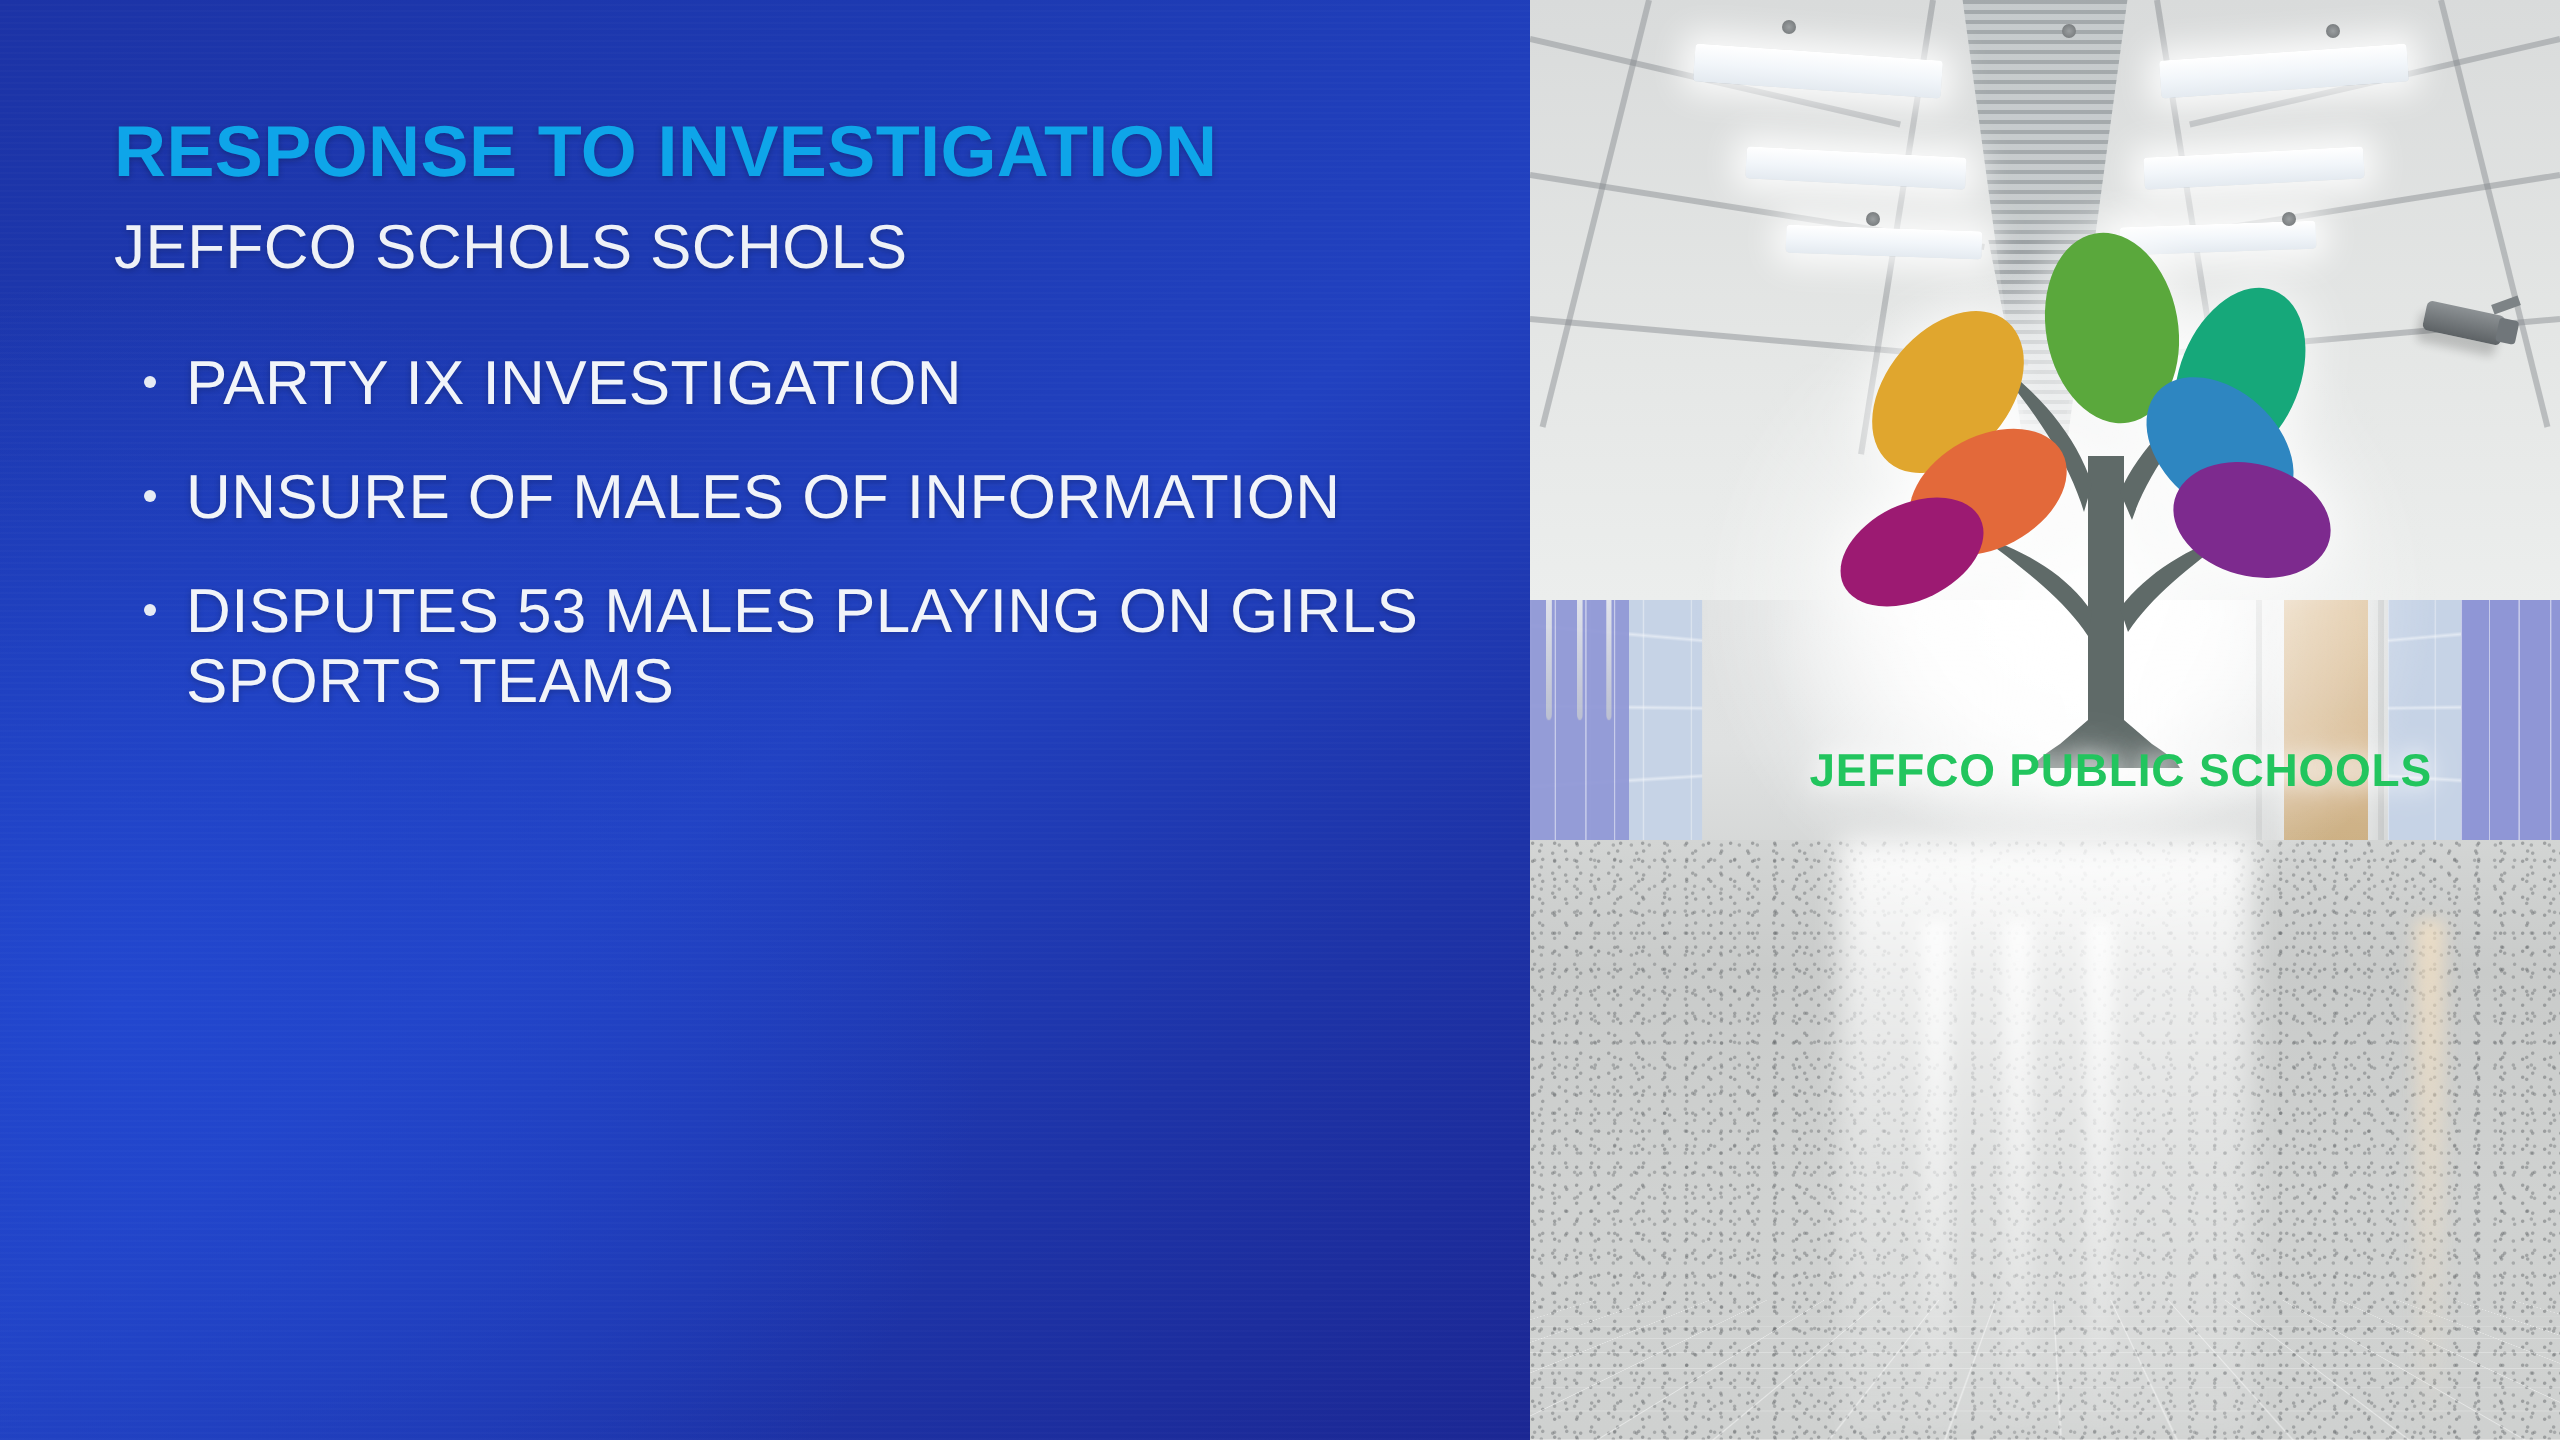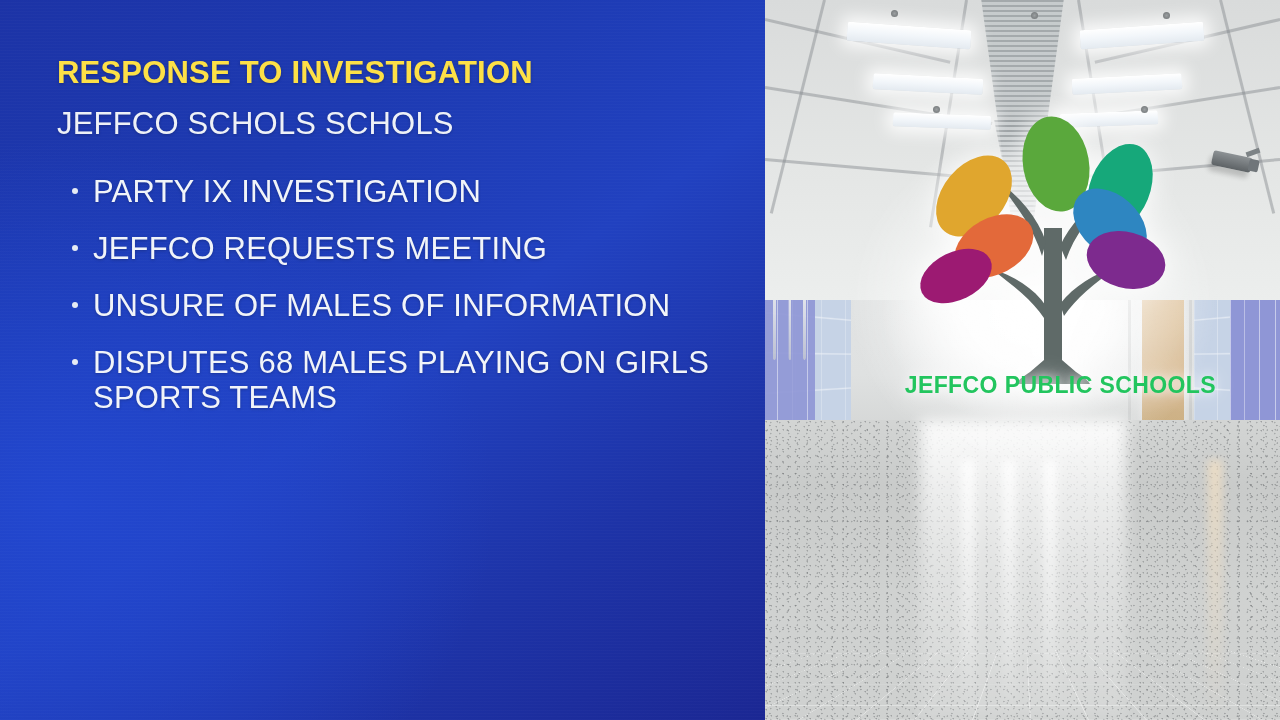--- a/index.html
+++ b/index.html
@@ -195,22 +195,22 @@
   }
   .panel-noise{
     position:absolute;inset:0;
     background-image:
       repeating-linear-gradient(0deg,rgba(255,255,255,.016) 0px,rgba(255,255,255,.016) 1px,transparent 1px,transparent 3px);
     pointer-events:none;
   }
 
   .headline{
     position:absolute;left:57px;top:57px;width:690px;
-    font-size:31px;font-weight:bold;line-height:1.05;
-    letter-spacing:.2px;color:#fde047;
+    font-size:36px;font-weight:bold;line-height:1.05;
+    letter-spacing:.2px;color:#0ea5e9;
     text-shadow:0 1px 3px rgba(0,0,0,.25);
   }
   .subhead{
     position:absolute;left:57px;top:108px;width:690px;
     font-size:31px;font-weight:normal;line-height:1.05;
     letter-spacing:.2px;color:#eef1f7;
     text-shadow:0 1px 3px rgba(0,0,0,.22);
   }
 
   .bullets{
@@ -334,18 +334,17 @@
 
   <div class="panel">
     <div class="panel-noise"></div>
   </div>
 
   <div class="headline">RESPONSE TO INVESTIGATION</div>
   <div class="subhead">JEFFCO SCHOLS SCHOLS</div>
 
   <ul class="bullets">
     <li>PARTY IX INVESTIGATION</li>
-    <li>JEFFCO REQUESTS MEETING</li>
     <li>UNSURE OF MALES OF INFORMATION</li>
-    <li>DISPUTES 68 MALES PLAYING ON GIRLS SPORTS TEAMS</li>
+    <li>DISPUTES 53 MALES PLAYING ON GIRLS SPORTS TEAMS</li>
   </ul>
 
 </div>
 
 </body></html>

